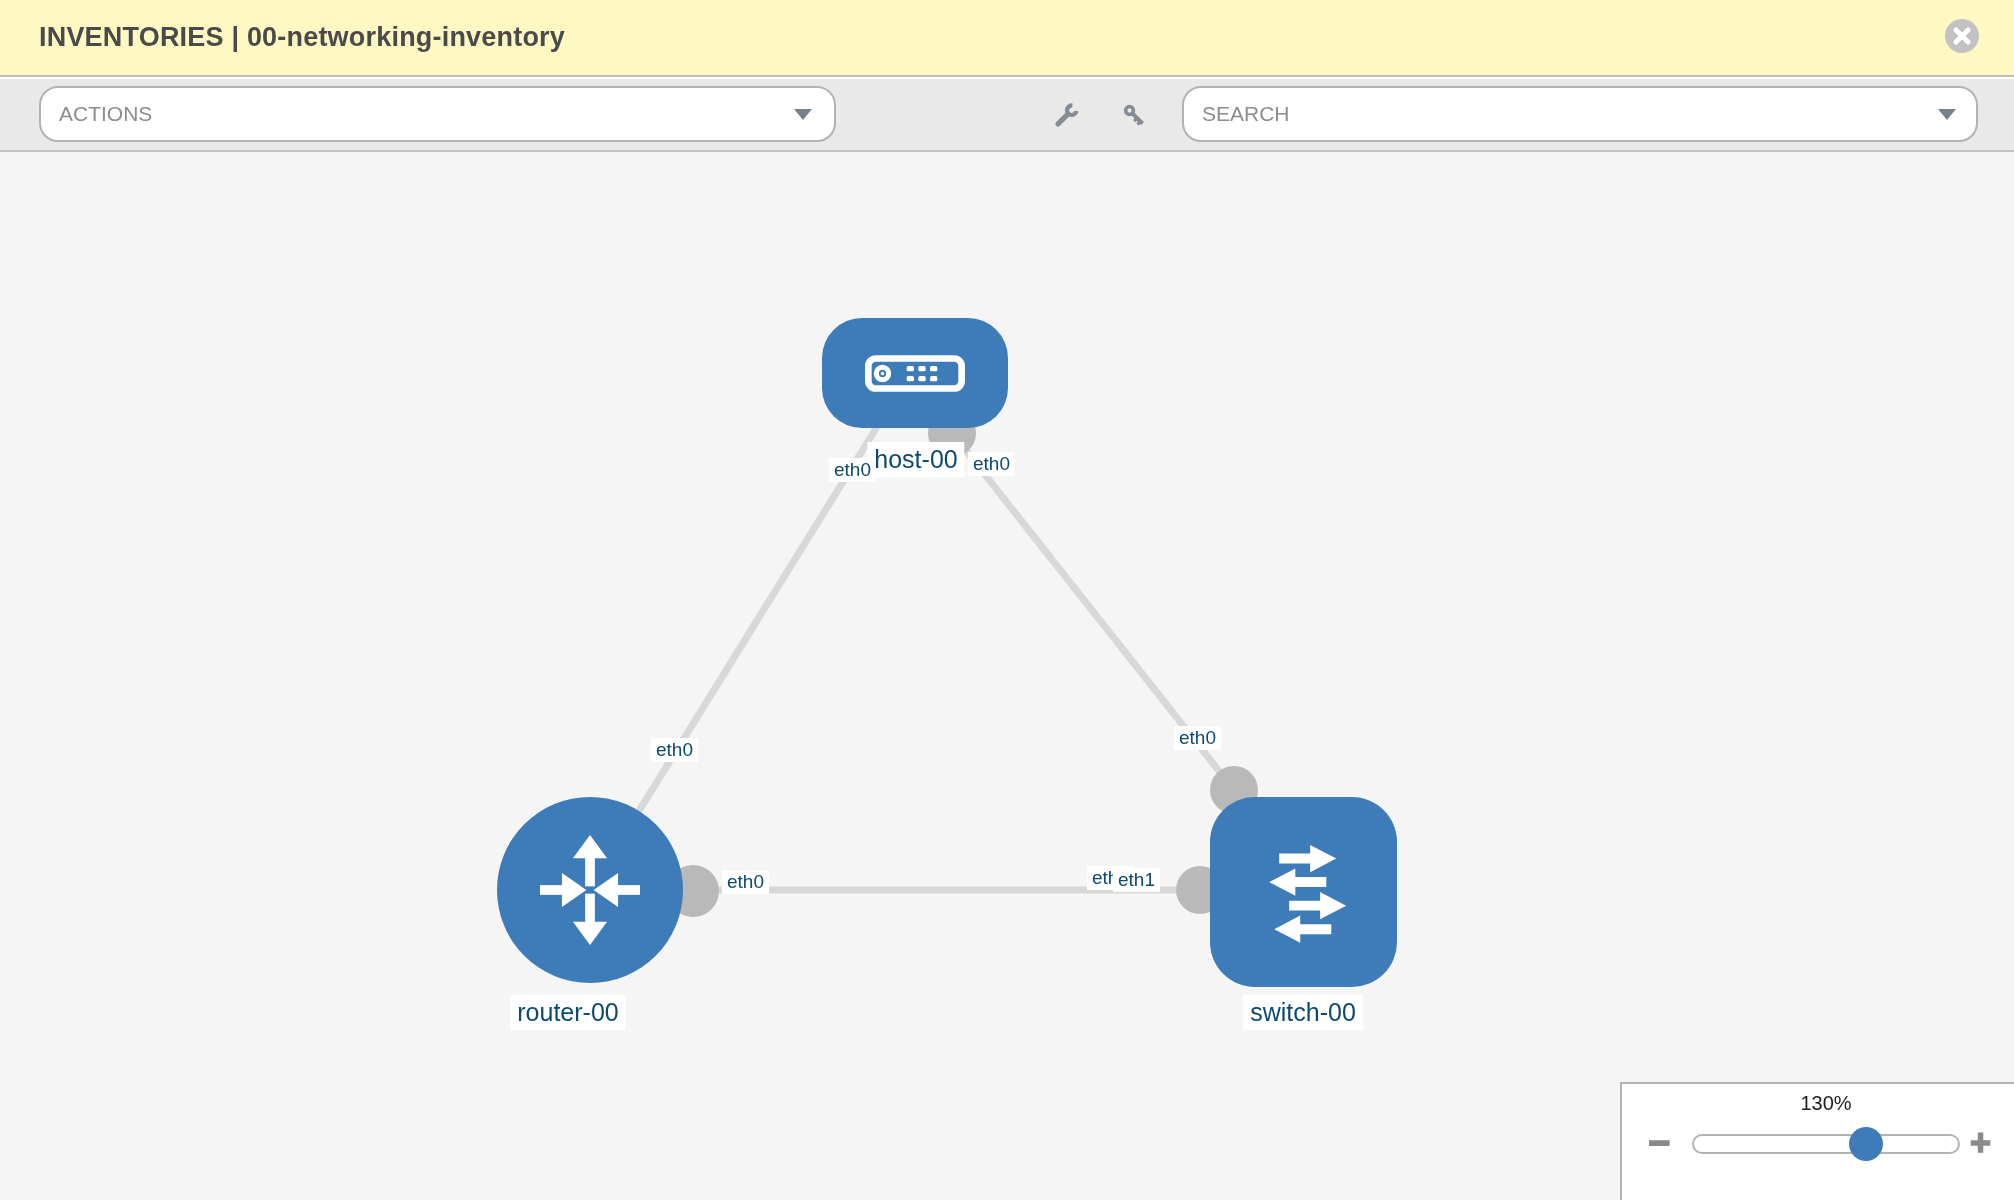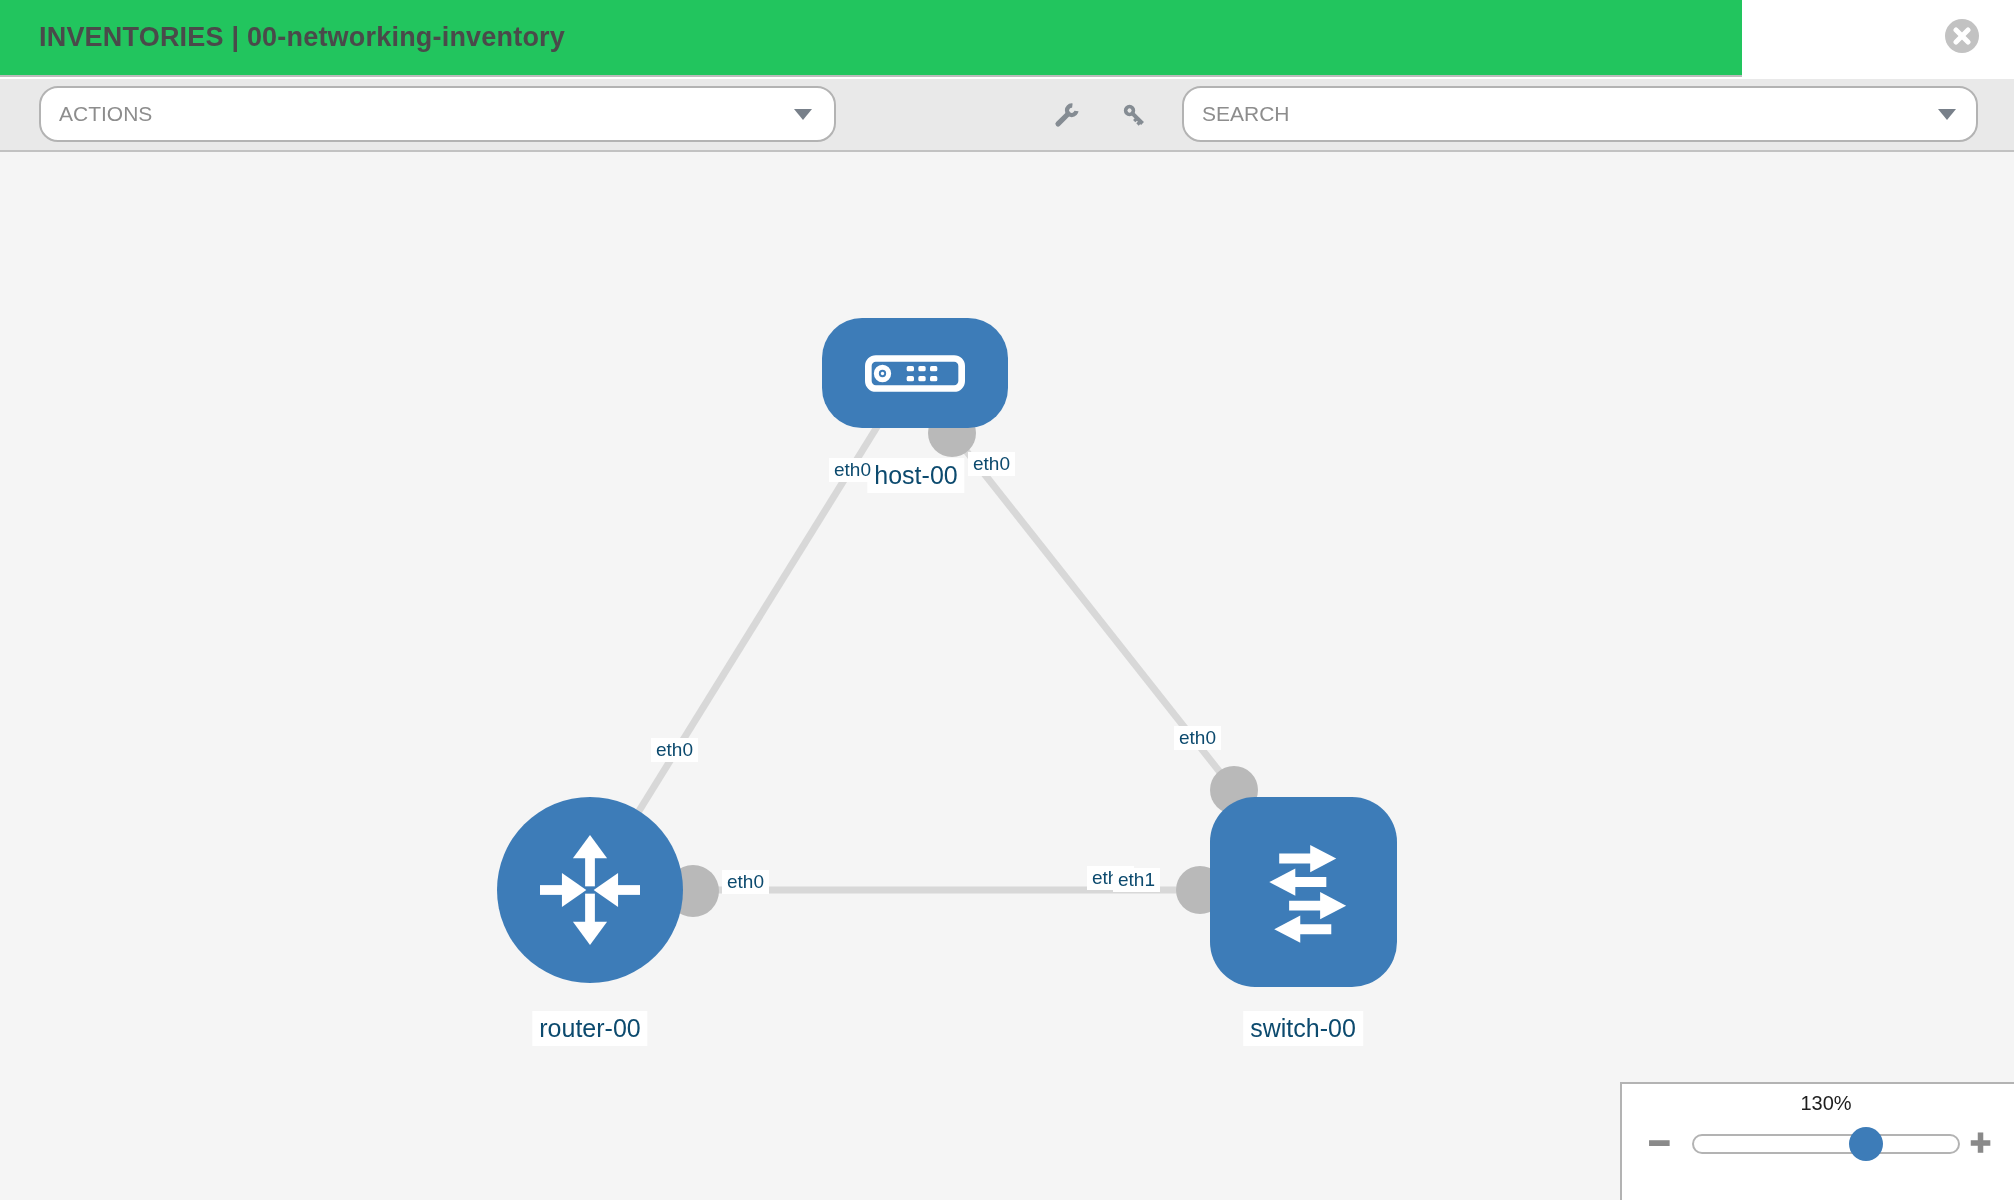--- a/index.html
+++ b/index.html
@@ -1,21 +1,21 @@
 <!DOCTYPE html>
 <html><head>
 <meta charset="utf-8">
 <style>
   * { margin:0; padding:0; box-sizing:border-box; }
   html,body { width:2014px; height:1200px; overflow:hidden;
     font-family:"Liberation Sans", sans-serif; background:#fff; }
 
   
-  .header { position:absolute; left:0; top:0; width:1742px; height:77px;
-    background:#22c55e; border-bottom:2px solid #bcbcbc; }
+  .header { position:absolute; left:0; top:0; width:2014px; height:77px;
+    background:#fef9c3; border-bottom:2px solid #bcbcbc; }
   .header-title { position:absolute; left:39px; top:22px; font-size:27px;
     font-weight:bold; color:#4a4a4a; letter-spacing:0.2px; }
   .close-btn { position:absolute; left:1945px; top:19px; width:34px; height:34px;
     border-radius:50%; background:#c2c2c2; cursor:pointer; }
   .close-btn svg { position:absolute; left:8px; top:8px; }
 
   
   .toolbar { position:absolute; left:0; top:79px; width:2014px; height:73px;
     background:#e9e9e9; border-bottom:2px solid #c2c2c2; }
   .select-box { position:absolute; top:7px; height:56px; background:#fff;
@@ -38,24 +38,24 @@
   .links-svg { position:absolute; left:0; top:0; }
 
   .node { position:absolute; background:#3d7cb8; display:flex;
     align-items:center; justify-content:center; cursor:pointer; }
   .node-host   { left:822px;  top:166px; width:186px; height:110px; border-radius:40px; }
   .node-router { left:497px;  top:645px; width:186px; height:186px; border-radius:50%; }
   .node-switch { left:1210px; top:645px; width:187px; height:190px; border-radius:45px; }
 
   .graph-label { position:absolute; background:#fff; color:#0c4a6e;
     white-space:nowrap; }
-  .node-label { font-size:25px; padding:3px 7px; transform:translateX(-50%);margin-top:16px; }
+  .node-label { font-size:25px; padding:3px 7px; transform:translateX(-50%); }
   .if-label { font-size:19px; padding:1px 5px; }
   .lbl-host   { left:916px;  top:290px; }
-  .lbl-router { left:590px;  top:843px; }
+  .lbl-router { left:568px;  top:843px; }
   .lbl-switch { left:1303px; top:843px; }
   .if-host-left   { left:829px;  top:306px; }
   .if-host-right  { left:968px;  top:300px; }
   .if-router-top  { left:651px;  top:586px; }
   .if-switch-top  { left:1174px; top:574px; }
   .if-mid-left    { left:722px;  top:718px; }
   .if-mid-right-under { left:1087px; top:714px; z-index:4; }
   .if-mid-right-over  { left:1113px; top:716px; z-index:5; }
 
   

